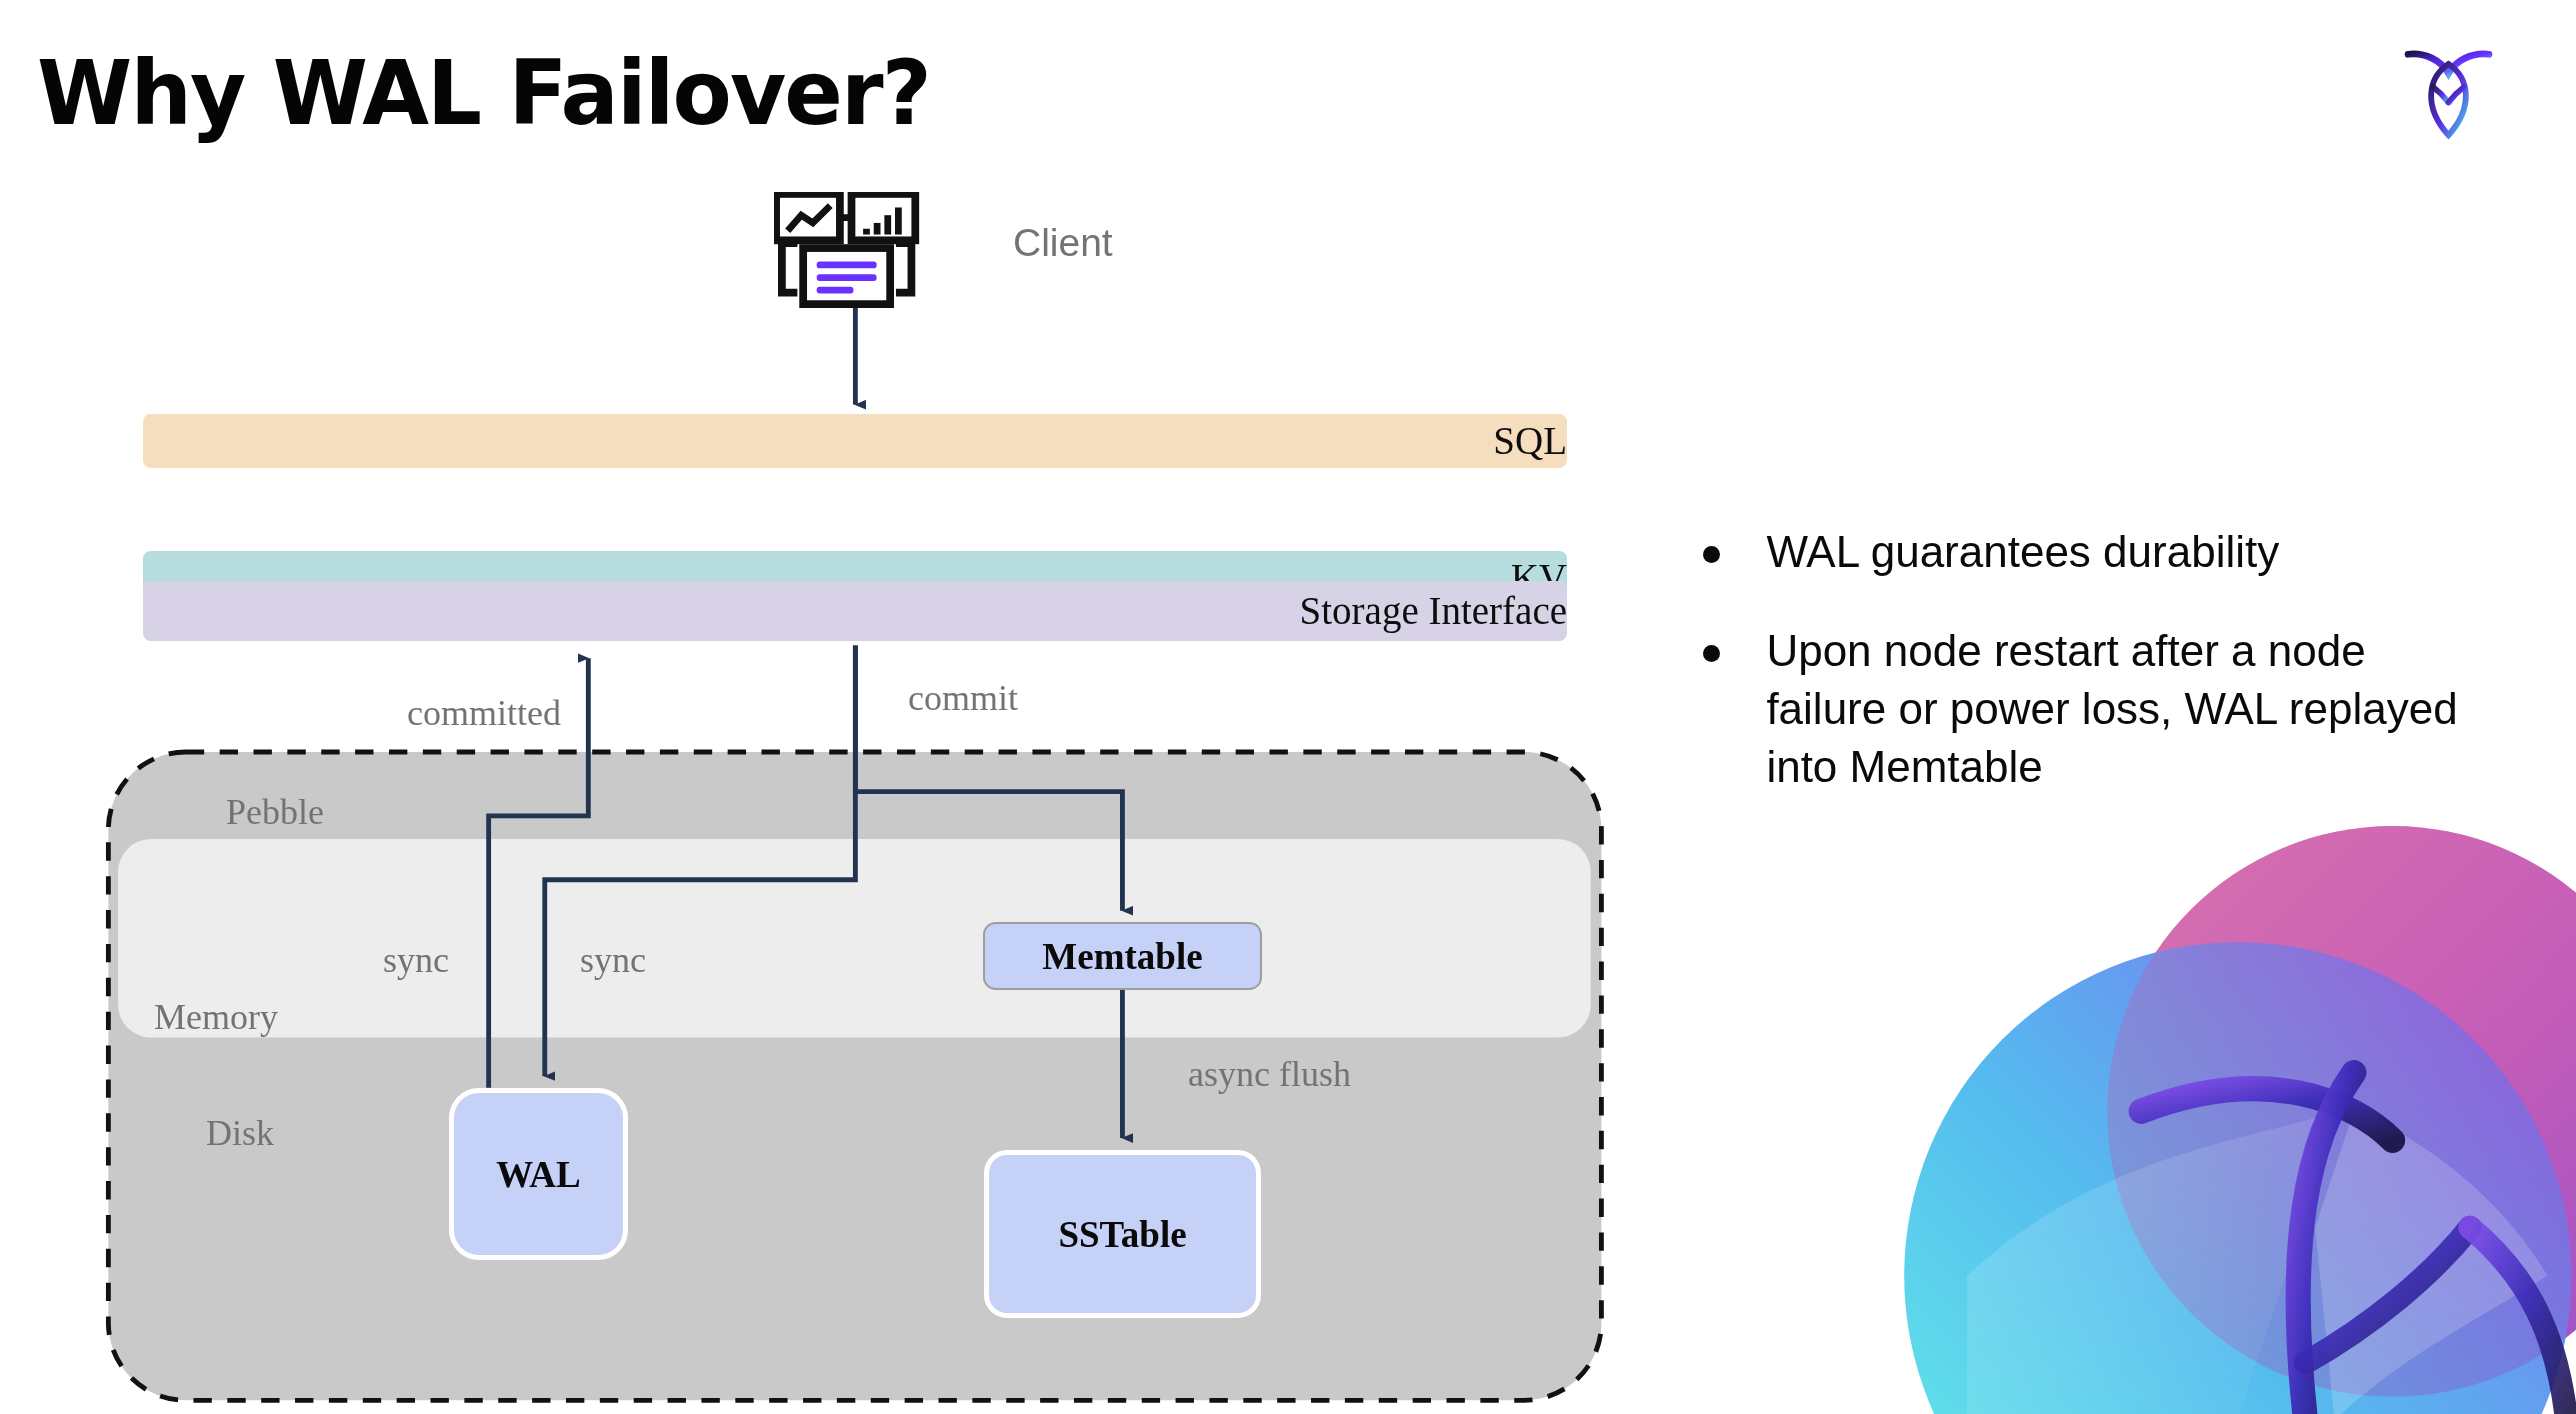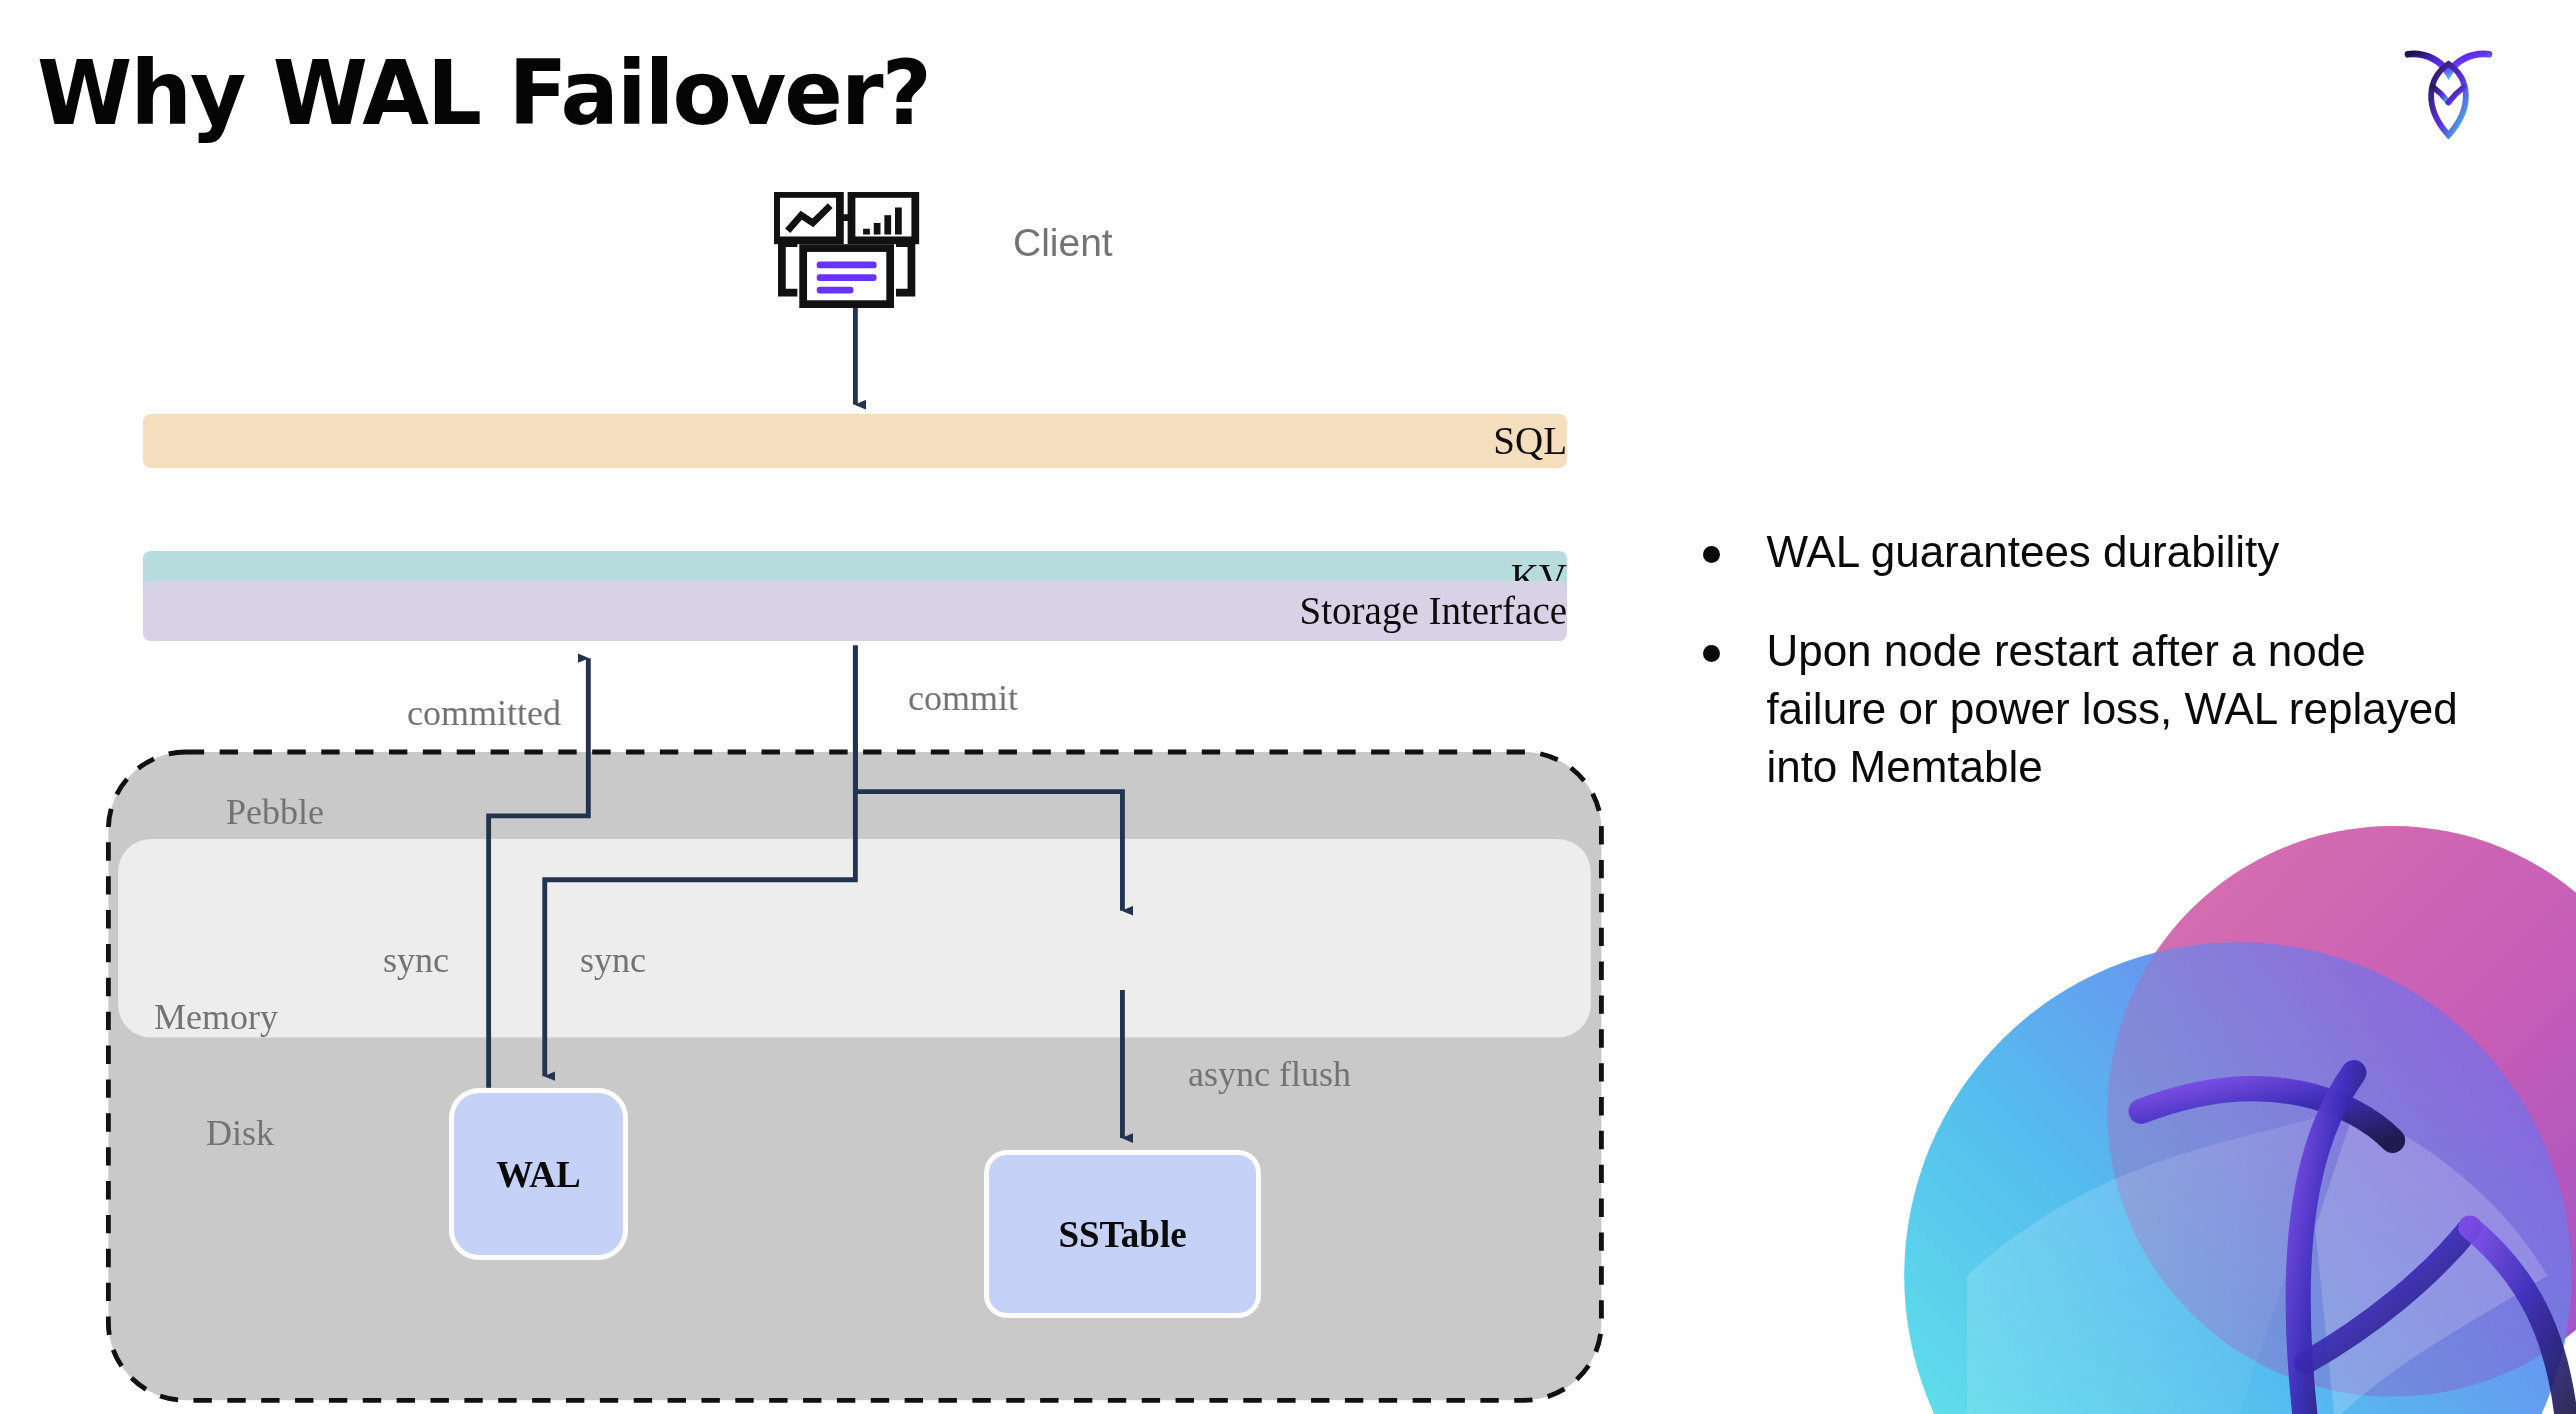--- a/index.html
+++ b/index.html
@@ -231,20 +231,23 @@
     <div class="diag-label" id="label-committed">committed</div>
     <div class="diag-label" id="label-commit">commit</div>
     <div class="diag-label" id="label-sync-1">sync</div>
     <div class="diag-label" id="label-sync-2">sync</div>
     <div class="diag-label" id="label-async-flush">async flush</div>
 
     <div class="diag-label" id="label-pebble">Pebble</div>
     <div class="diag-label" id="label-memory">Memory</div>
     <div class="diag-label" id="label-disk">Disk</div>
 
+    <div class="node-box" id="node-memtable">
+      <span>Memtable</span>
+    </div>
     <div class="node-box" id="node-wal">
       <span>WAL</span>
     </div>
     <div class="node-box" id="node-sstable">
       <span>SSTable</span>
     </div>
   </div>
 
   <div id="bullets">
     <div class="bullet-row">

